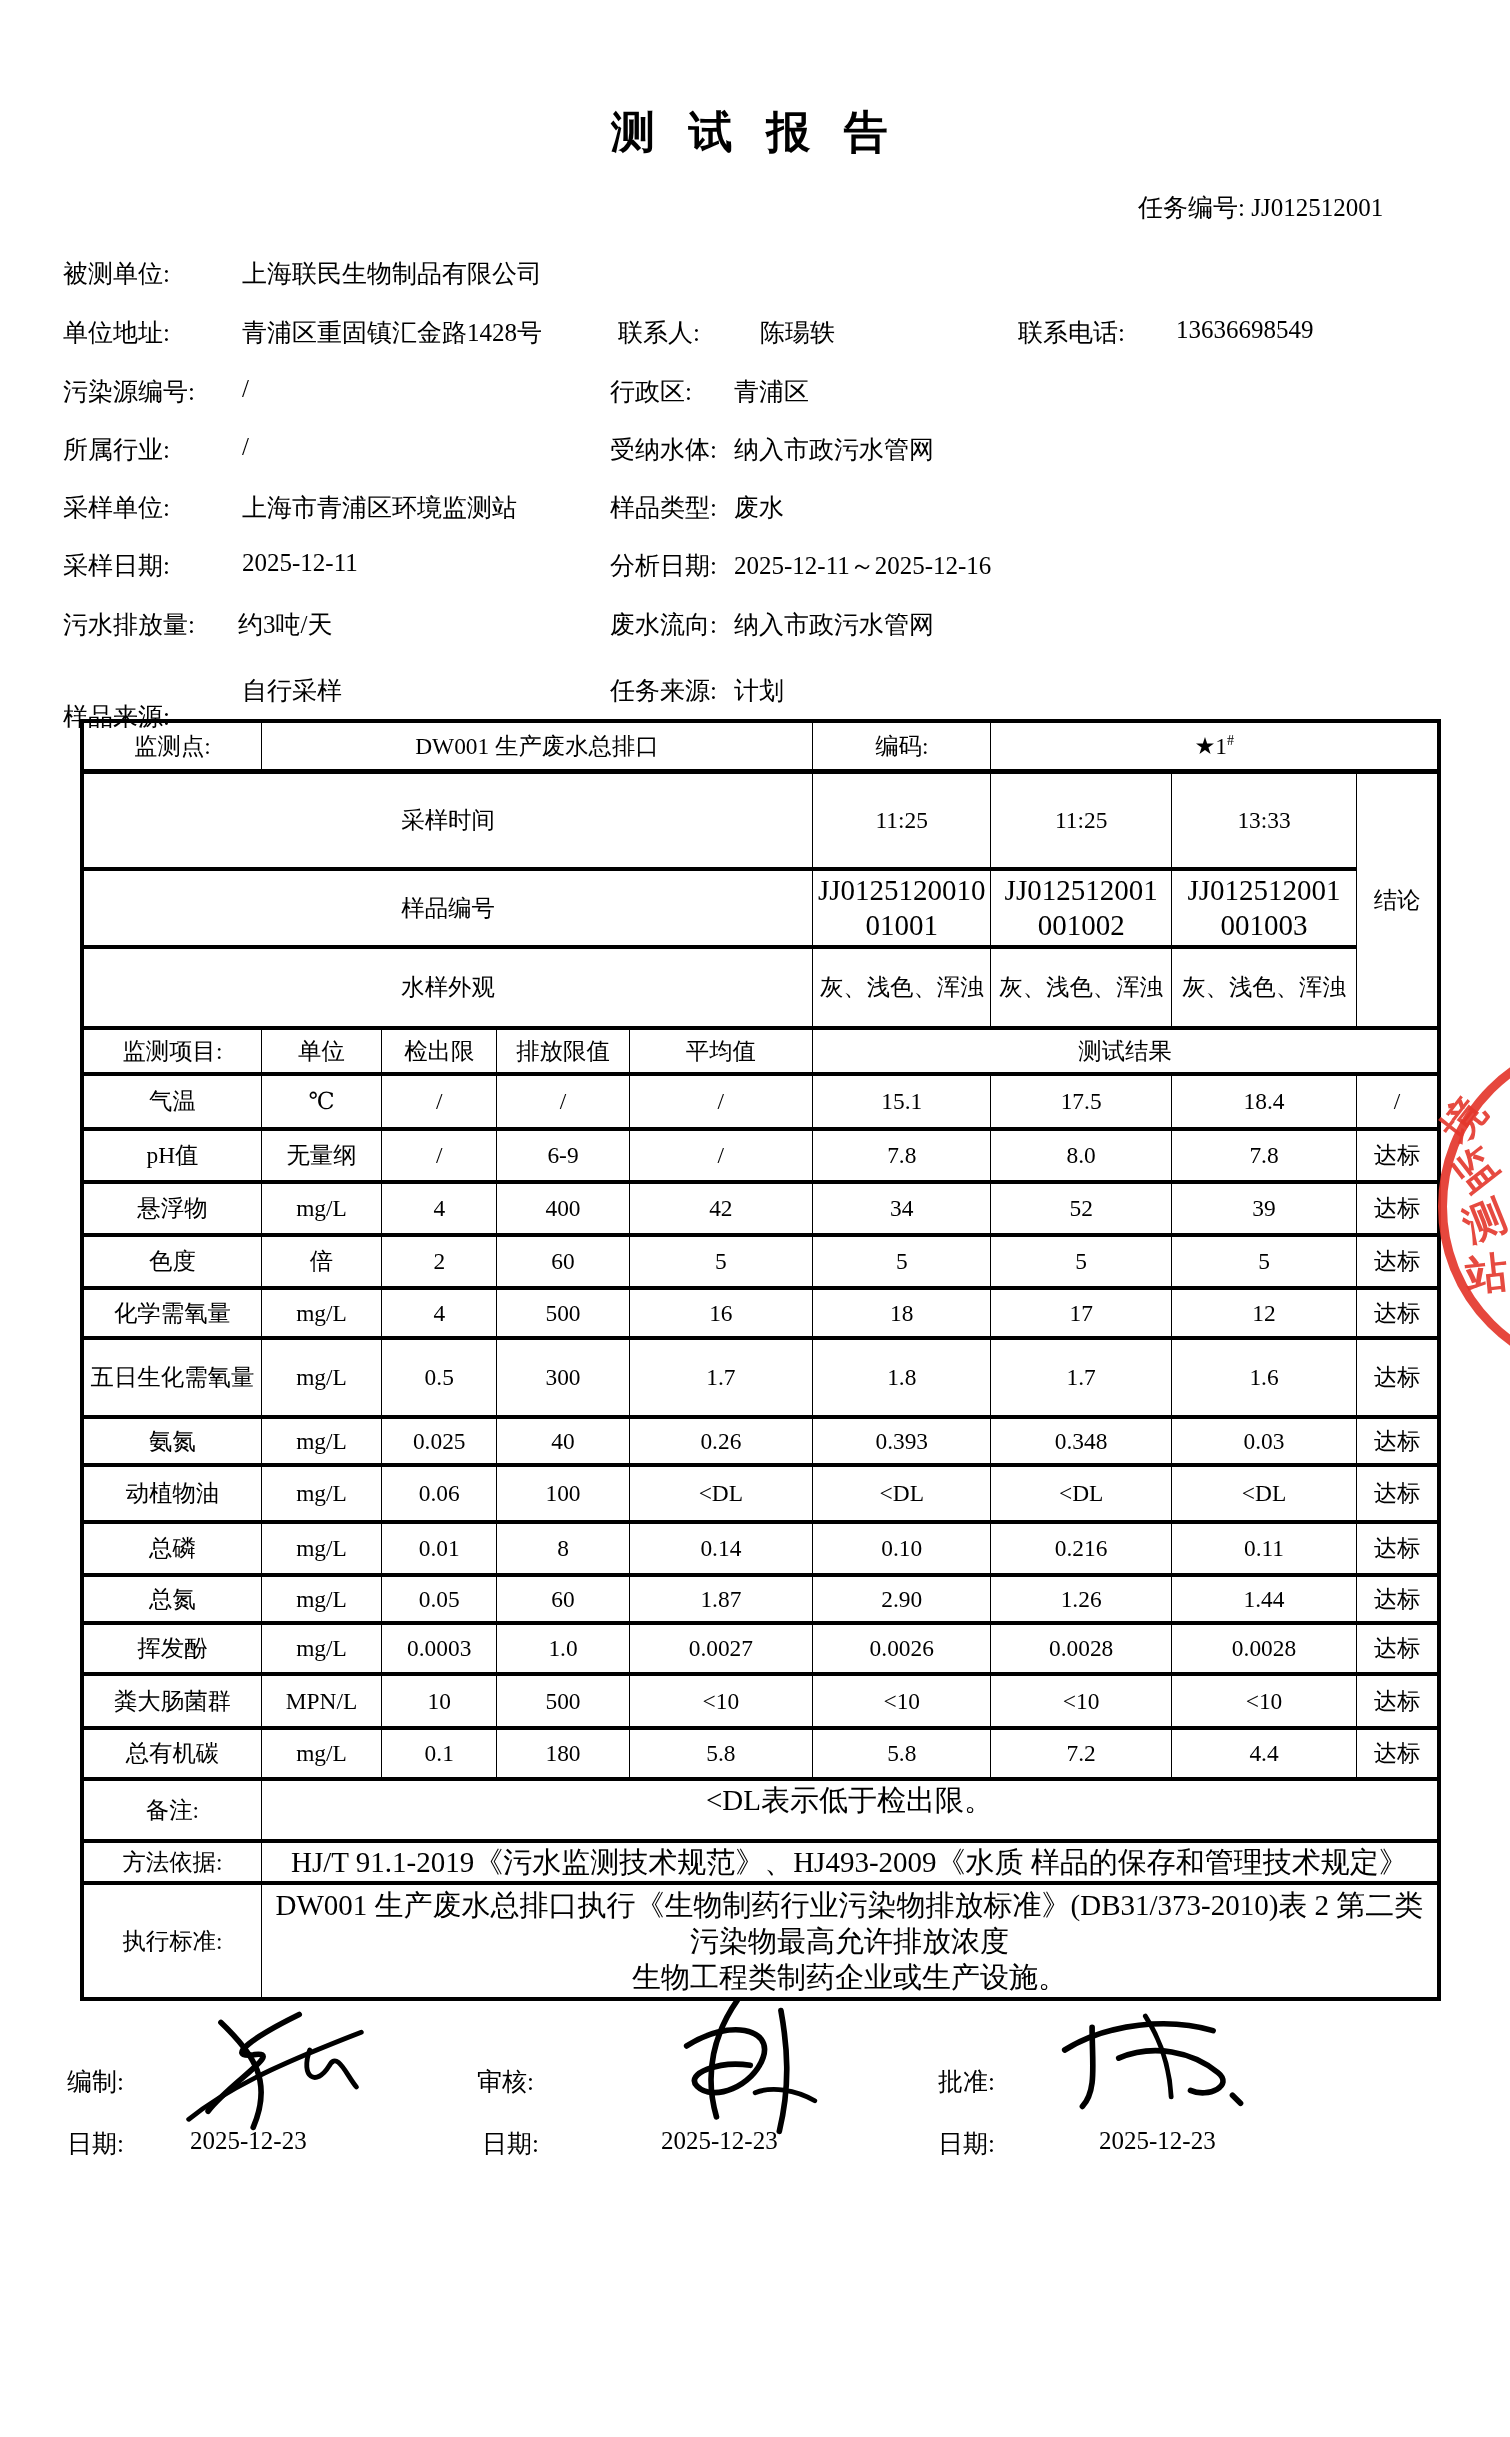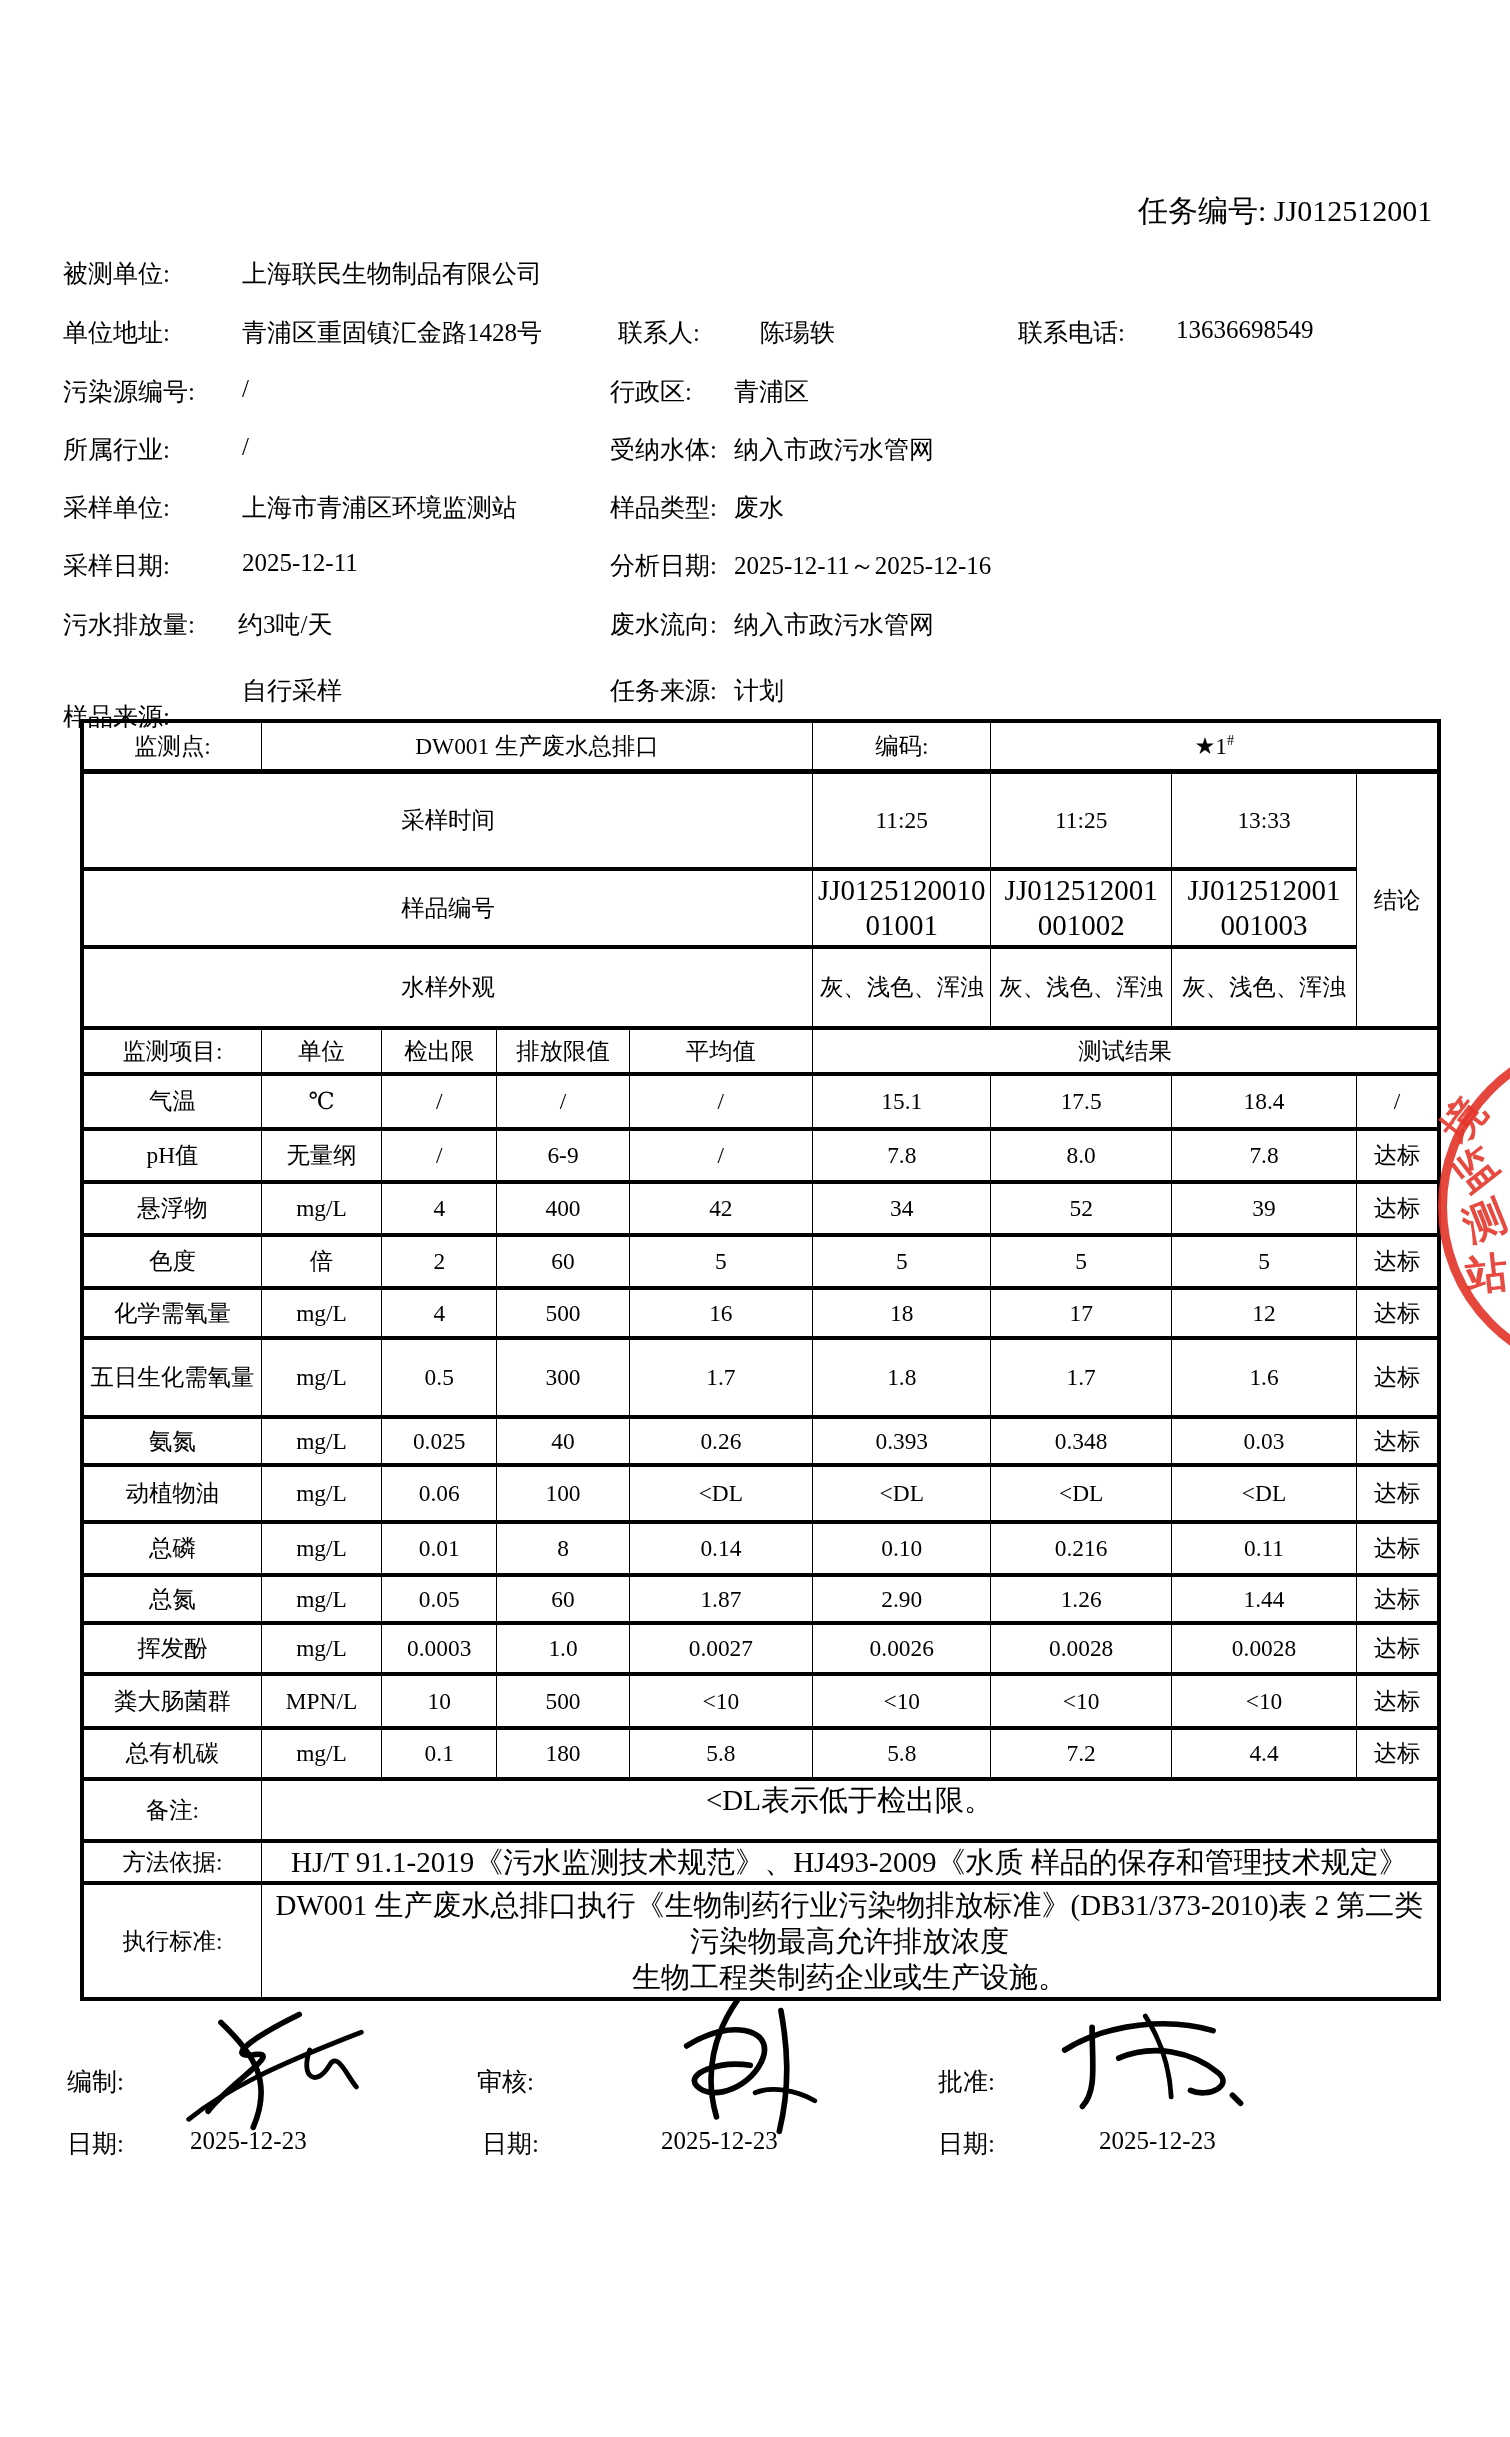--- a/index.html
+++ b/index.html
@@ -6,21 +6,21 @@
   .page {
     position:relative; width:1510px; height:2438px; background:#ffffff;
     overflow:hidden; color:#000;
     font-family:"Liberation Serif","DejaVu Serif",serif;
   }
   .abs { position:absolute; white-space:nowrap; }
   .title {
     top:103px; left:0; width:1510px; text-align:center;
     font-size:44px; font-weight:700; letter-spacing:11.3px;
   }
-  .taskno { top:191px; left:1138px; font-size:30px; }
+  .taskno { top:191px; left:1138px; font-size:25px; }
   .field { font-size:25px; }
   .report {
     position:absolute; left:60px; top:719px;
     border-collapse:collapse; table-layout:fixed; width:1361px;
     font-size:23.4px; line-height:1.2;margin-left:20px;
   }
   .report td {
     border:1.6px solid #000;
     border-top-width:4px; border-bottom-width:4px;
     text-align:center; vertical-align:middle;
@@ -44,20 +44,21 @@
   }
   .sig { position:absolute; }
   .sig path { fill:none; stroke:#000; stroke-linecap:round; stroke-linejoin:round; }
   .pgfooter { top:2325px; left:0; width:1510px; text-align:center; font-size:22px; }
 </style>
 </head>
 <body>
 
 <div class="page">
 
+  <div class="abs title">测 试 报 告</div>
 
   <div class="abs taskno">
     <span>任务编号:</span>
     <span>JJ012512001</span>
   </div>
 
   <span class="abs field" style="left:63px;top:257px">被测单位:</span>
   <span class="abs field" style="left:242px;top:257px">上海联民生物制品有限公司</span>
 
   <span class="abs field" style="left:63px;top:316px">单位地址:</span>

